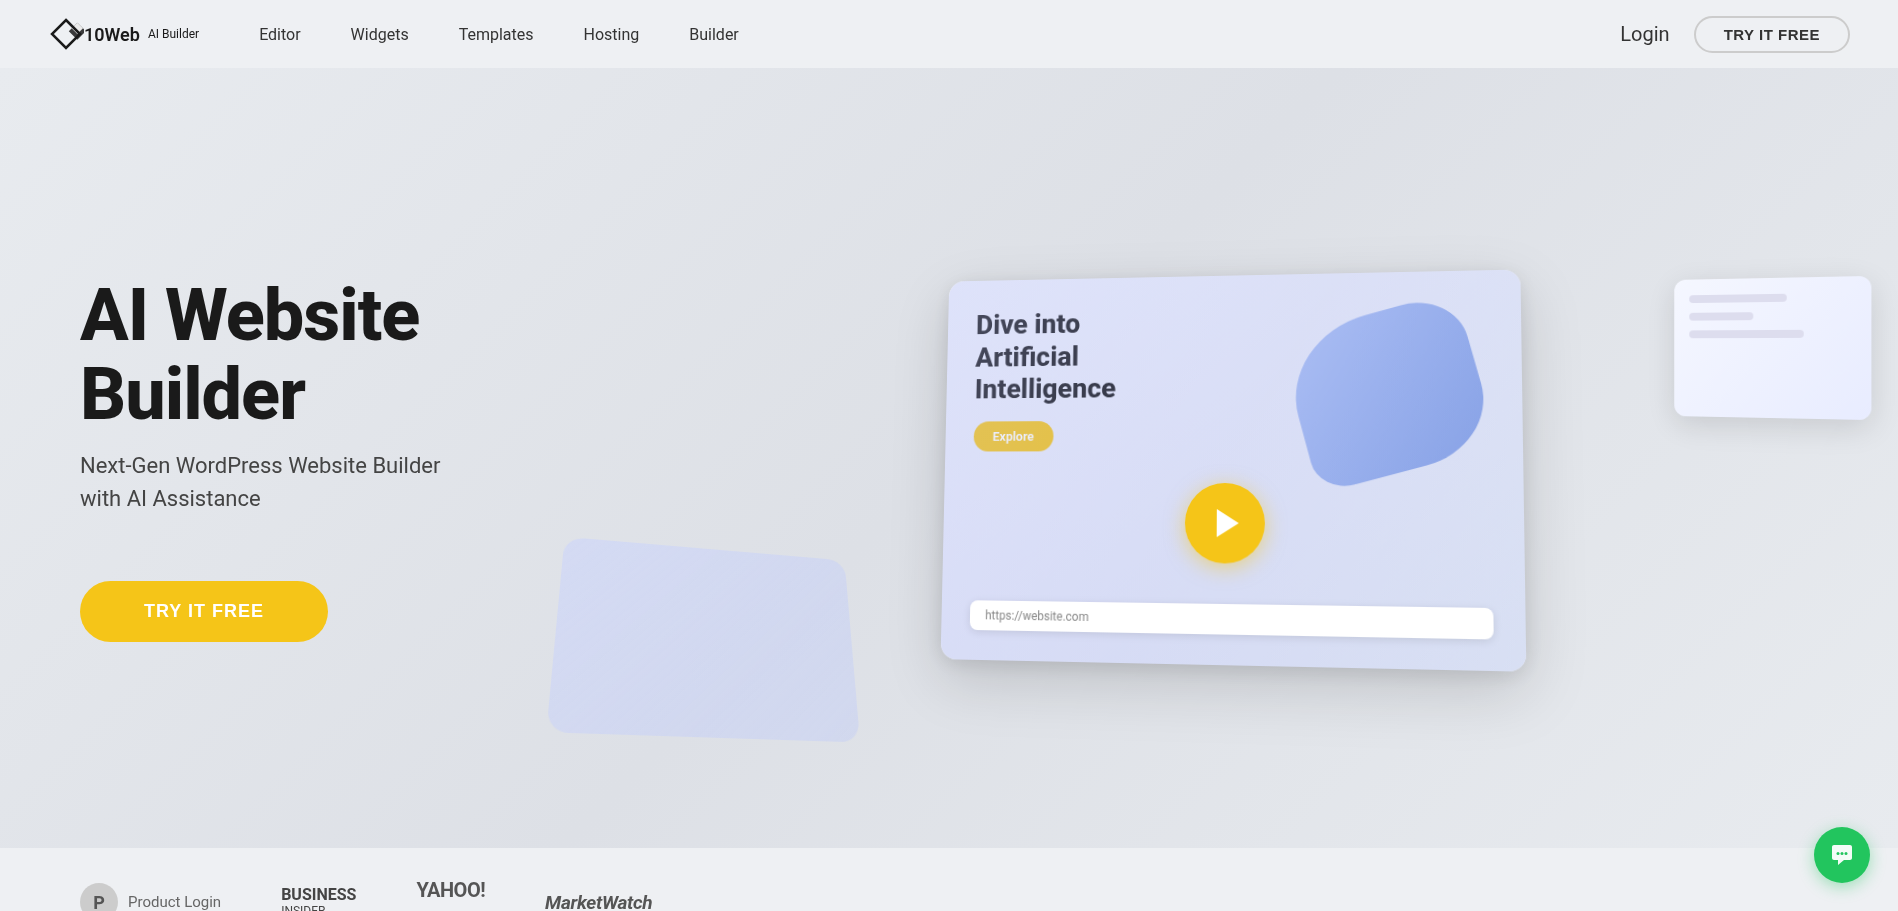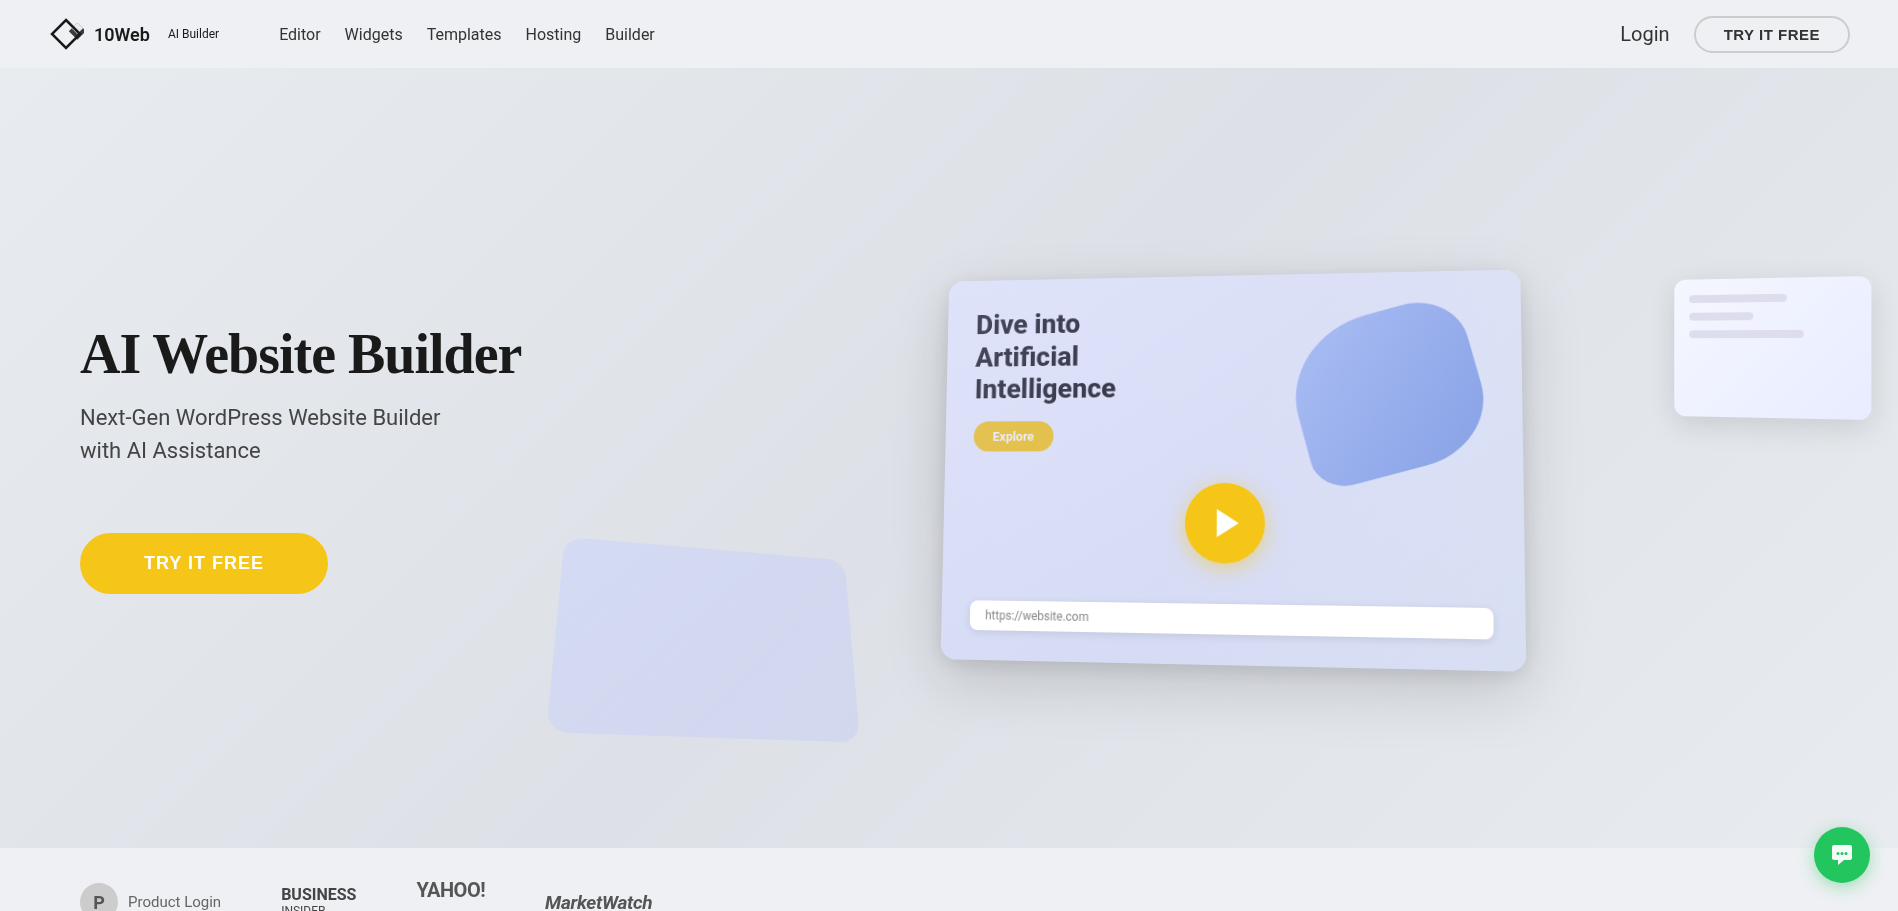--- a/index.html
+++ b/index.html
@@ -16,39 +16,38 @@
       align-items: center;
       padding: 0 48px;
       height: 68px;
       background: #eef0f3;
       position: relative;
       z-index: 10;
     }
     .logo-area {
       display: flex;
       align-items: center;
-      gap: 10px;
       margin-right: 60px;
       text-decoration: none;
       color: #1a1a1a;
     }
     .logo-icon {
       width: 36px;
       height: 36px;
     }
     .logo-text {
       font-size: 18px;
       font-weight: 600;
       color: #1a1a1a;
       white-space: nowrap;
     }
     .nav-links {
       display: flex;
       align-items: center;
-      gap: 24px;
+      gap: 50px;
       flex: 1;
     }
     .nav-link {
       font-size: 16px;
       color: #333;
       text-decoration: none;
       cursor: pointer;
       font-weight: 400;
     }
     .nav-right {
@@ -82,27 +81,26 @@
       padding: 60px 48px 40px 80px;
       min-height: 780px;
       position: relative;
       background: linear-gradient(135deg, #e8ebef 0%, #dde0e6 50%, #e8ebef 100%);
     }
     .hero-left {
       flex: 0 0 520px;
       z-index: 2;
     }
     .hero-title {
-      font-size: 56px;
+      font-size: 72px;
       font-weight: 800;
       color: #1a1a1a;
       line-height: 1.1;
       margin-bottom: 15px;
       letter-spacing: -1px;
-      font-family: Liberation Serif, serif;
     }
     .hero-subtitle {
       font-size: 22px;
       color: #444;
       line-height: 1.5;
       margin-bottom: 66px;
       font-weight: 400;
     }
     .try-free-btn-hero {
       background: #f5c518;

